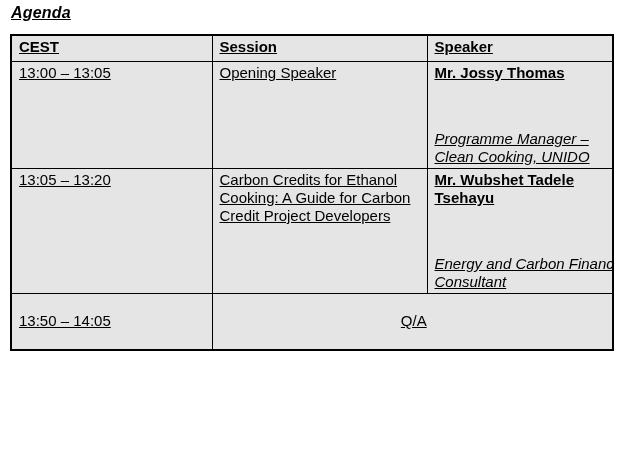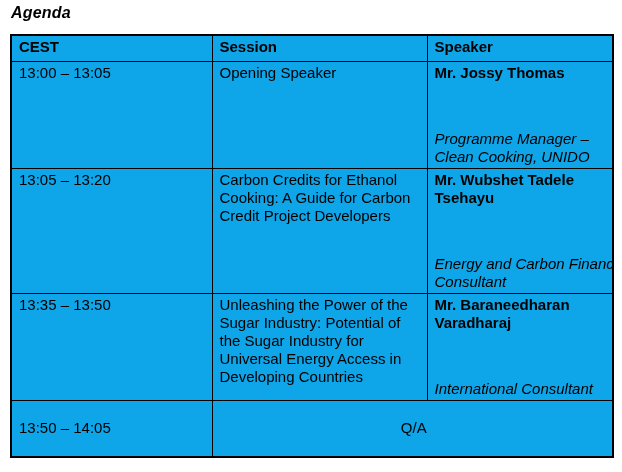--- a/index.html
+++ b/index.html
@@ -9,35 +9,36 @@
   }
   body {
     width: 622px;
     height: 472px;
     font-family: "Liberation Sans", sans-serif;
     color: #000000;
     overflow: hidden;
   }
   .page {
     padding: 5px 10px 12px 10px;
+    text-decoration: underline;
   }
   .doc-title {
     font-weight: bold;
     font-style: italic;
     font-size: 16px;
     line-height: 16px;
     margin: 0 0 13px 1px;
     letter-spacing: 0.2px;
   }
   table.agenda {
     border-collapse: collapse;
     table-layout: fixed;
     width: 602px;
     border: 2px solid #000000;
-    background: #0ea5e9;
+    background: #e5e5e5;
   }
   col.c-time    { width: 201px; }
   col.c-session { width: 215px; }
   col.c-speaker { width: 186px; }
   th, td {
     border: 1px solid #000000;
     vertical-align: top;
     padding: 2px 4px 2px 7px;
     font-size: 15px;
     line-height: 18px;
@@ -107,33 +108,20 @@
 Credit Project Developers</td>
         <td class="speaker">
           <div class="sp-name">Mr. Wubshet Tadele
 Tsehayu</div>
           <div class="sp-role">Energy and Carbon Finance
 Consultant</div>
         </td>
       </tr>
 
 
-      <tr class="r4">
-        <td class="time">13:35 – 13:50</td>
-        <td class="session">Unleashing the Power of the
-Sugar Industry: Potential of
-the Sugar Industry for
-Universal Energy Access in
-Developing Countries</td>
-        <td class="speaker">
-          <div class="sp-name">Mr. Baraneedharan
-Varadharaj</div>
-          <div class="sp-role">International Consultant</div>
-        </td>
-      </tr>
 
       <tr class="r5 row-qa">
         <td class="time">13:50 – 14:05</td>
         <td class="qa" colspan="2">Q/A</td>
       </tr>
 
 
     </tbody>
   </table>
 

